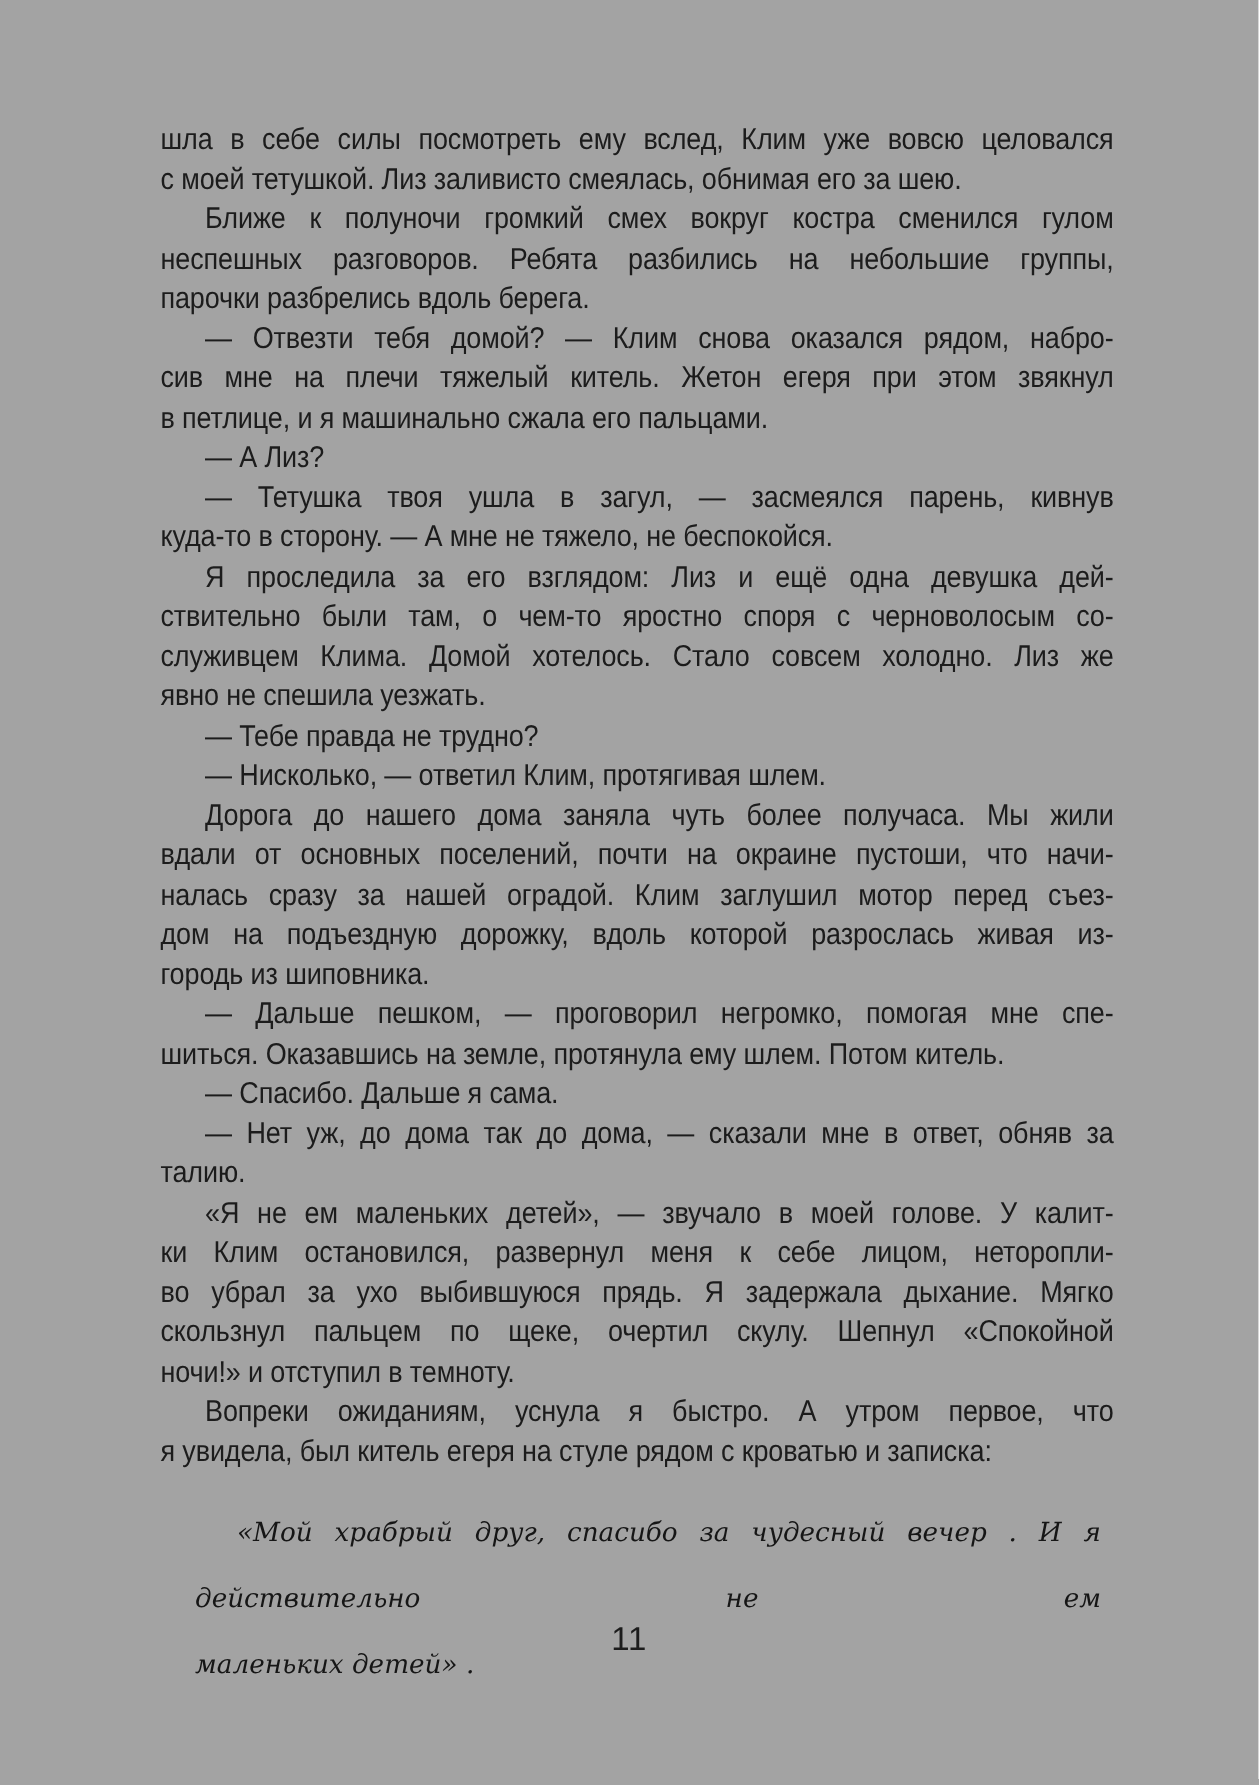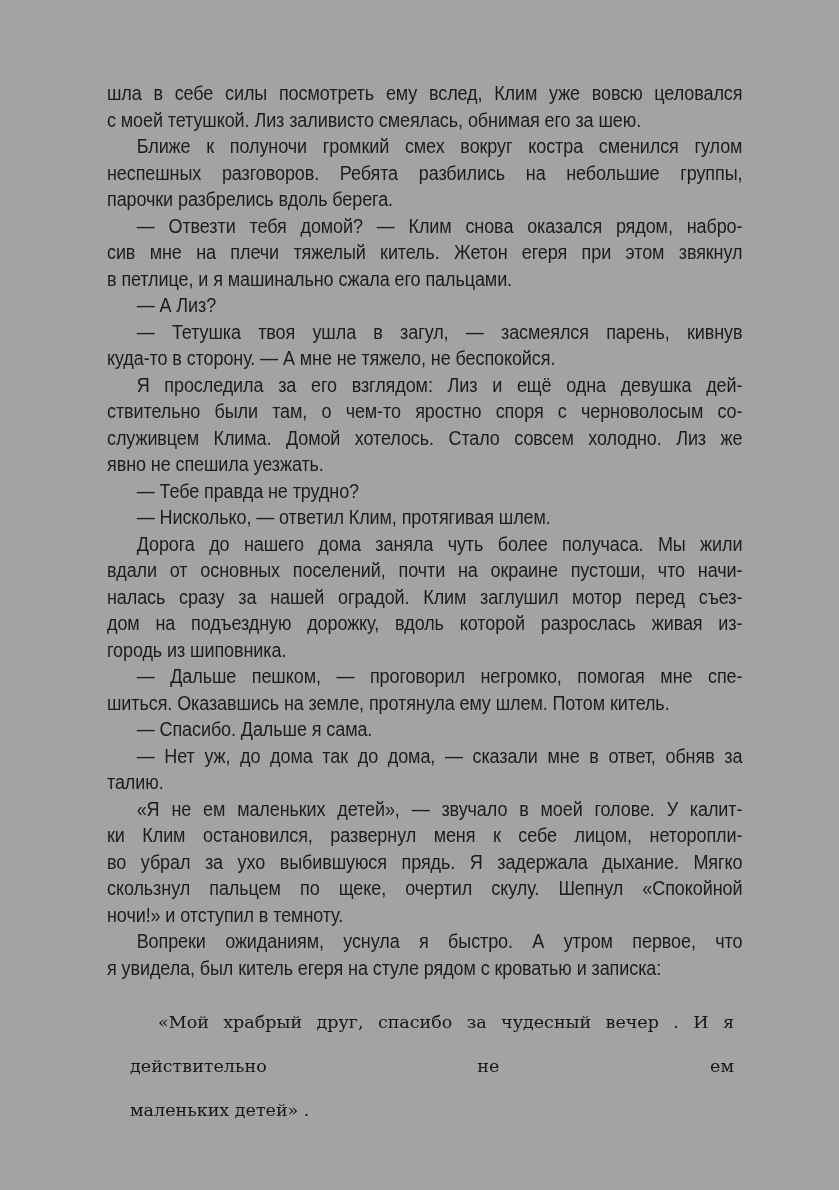--- a/index.html
+++ b/index.html
@@ -40,20 +40,21 @@
   .text-line.indent {
     text-indent: 33px;
   }
   
   .handwritten-note {
     position: absolute;
     left: 130px;
     top: 1000px;
     width: 604px;
     font-family: "DejaVu Serif", serif;
+    font-style: italic;
     font-size: 17.5px;
     color: #161616;
   }
   .note-line {
     line-height: 44px;
     text-align: justify;
     text-align-last: justify;
   }
   .note-line.final {
     text-align-last: left;
@@ -137,13 +138,14 @@
       </div>
       <div class="paragraph">
         <div class="text-line indent">Вопреки ожиданиям, уснула я быстро. А утром первое, что</div>
         <div class="text-line final">я увидела, был китель егеря на стуле рядом с кроватью и записка:</div>
       </div>
     </div>
   <div class="handwritten-note">
       <div class="note-line indent">«Мой храбрый друг, спасибо за чудесный вечер . И я действительно не ем</div>
       <div class="note-line final">маленьких детей» .</div>
     </div>
+  <div class="page-number">11</div>
 </div>
 
 </body></html>

